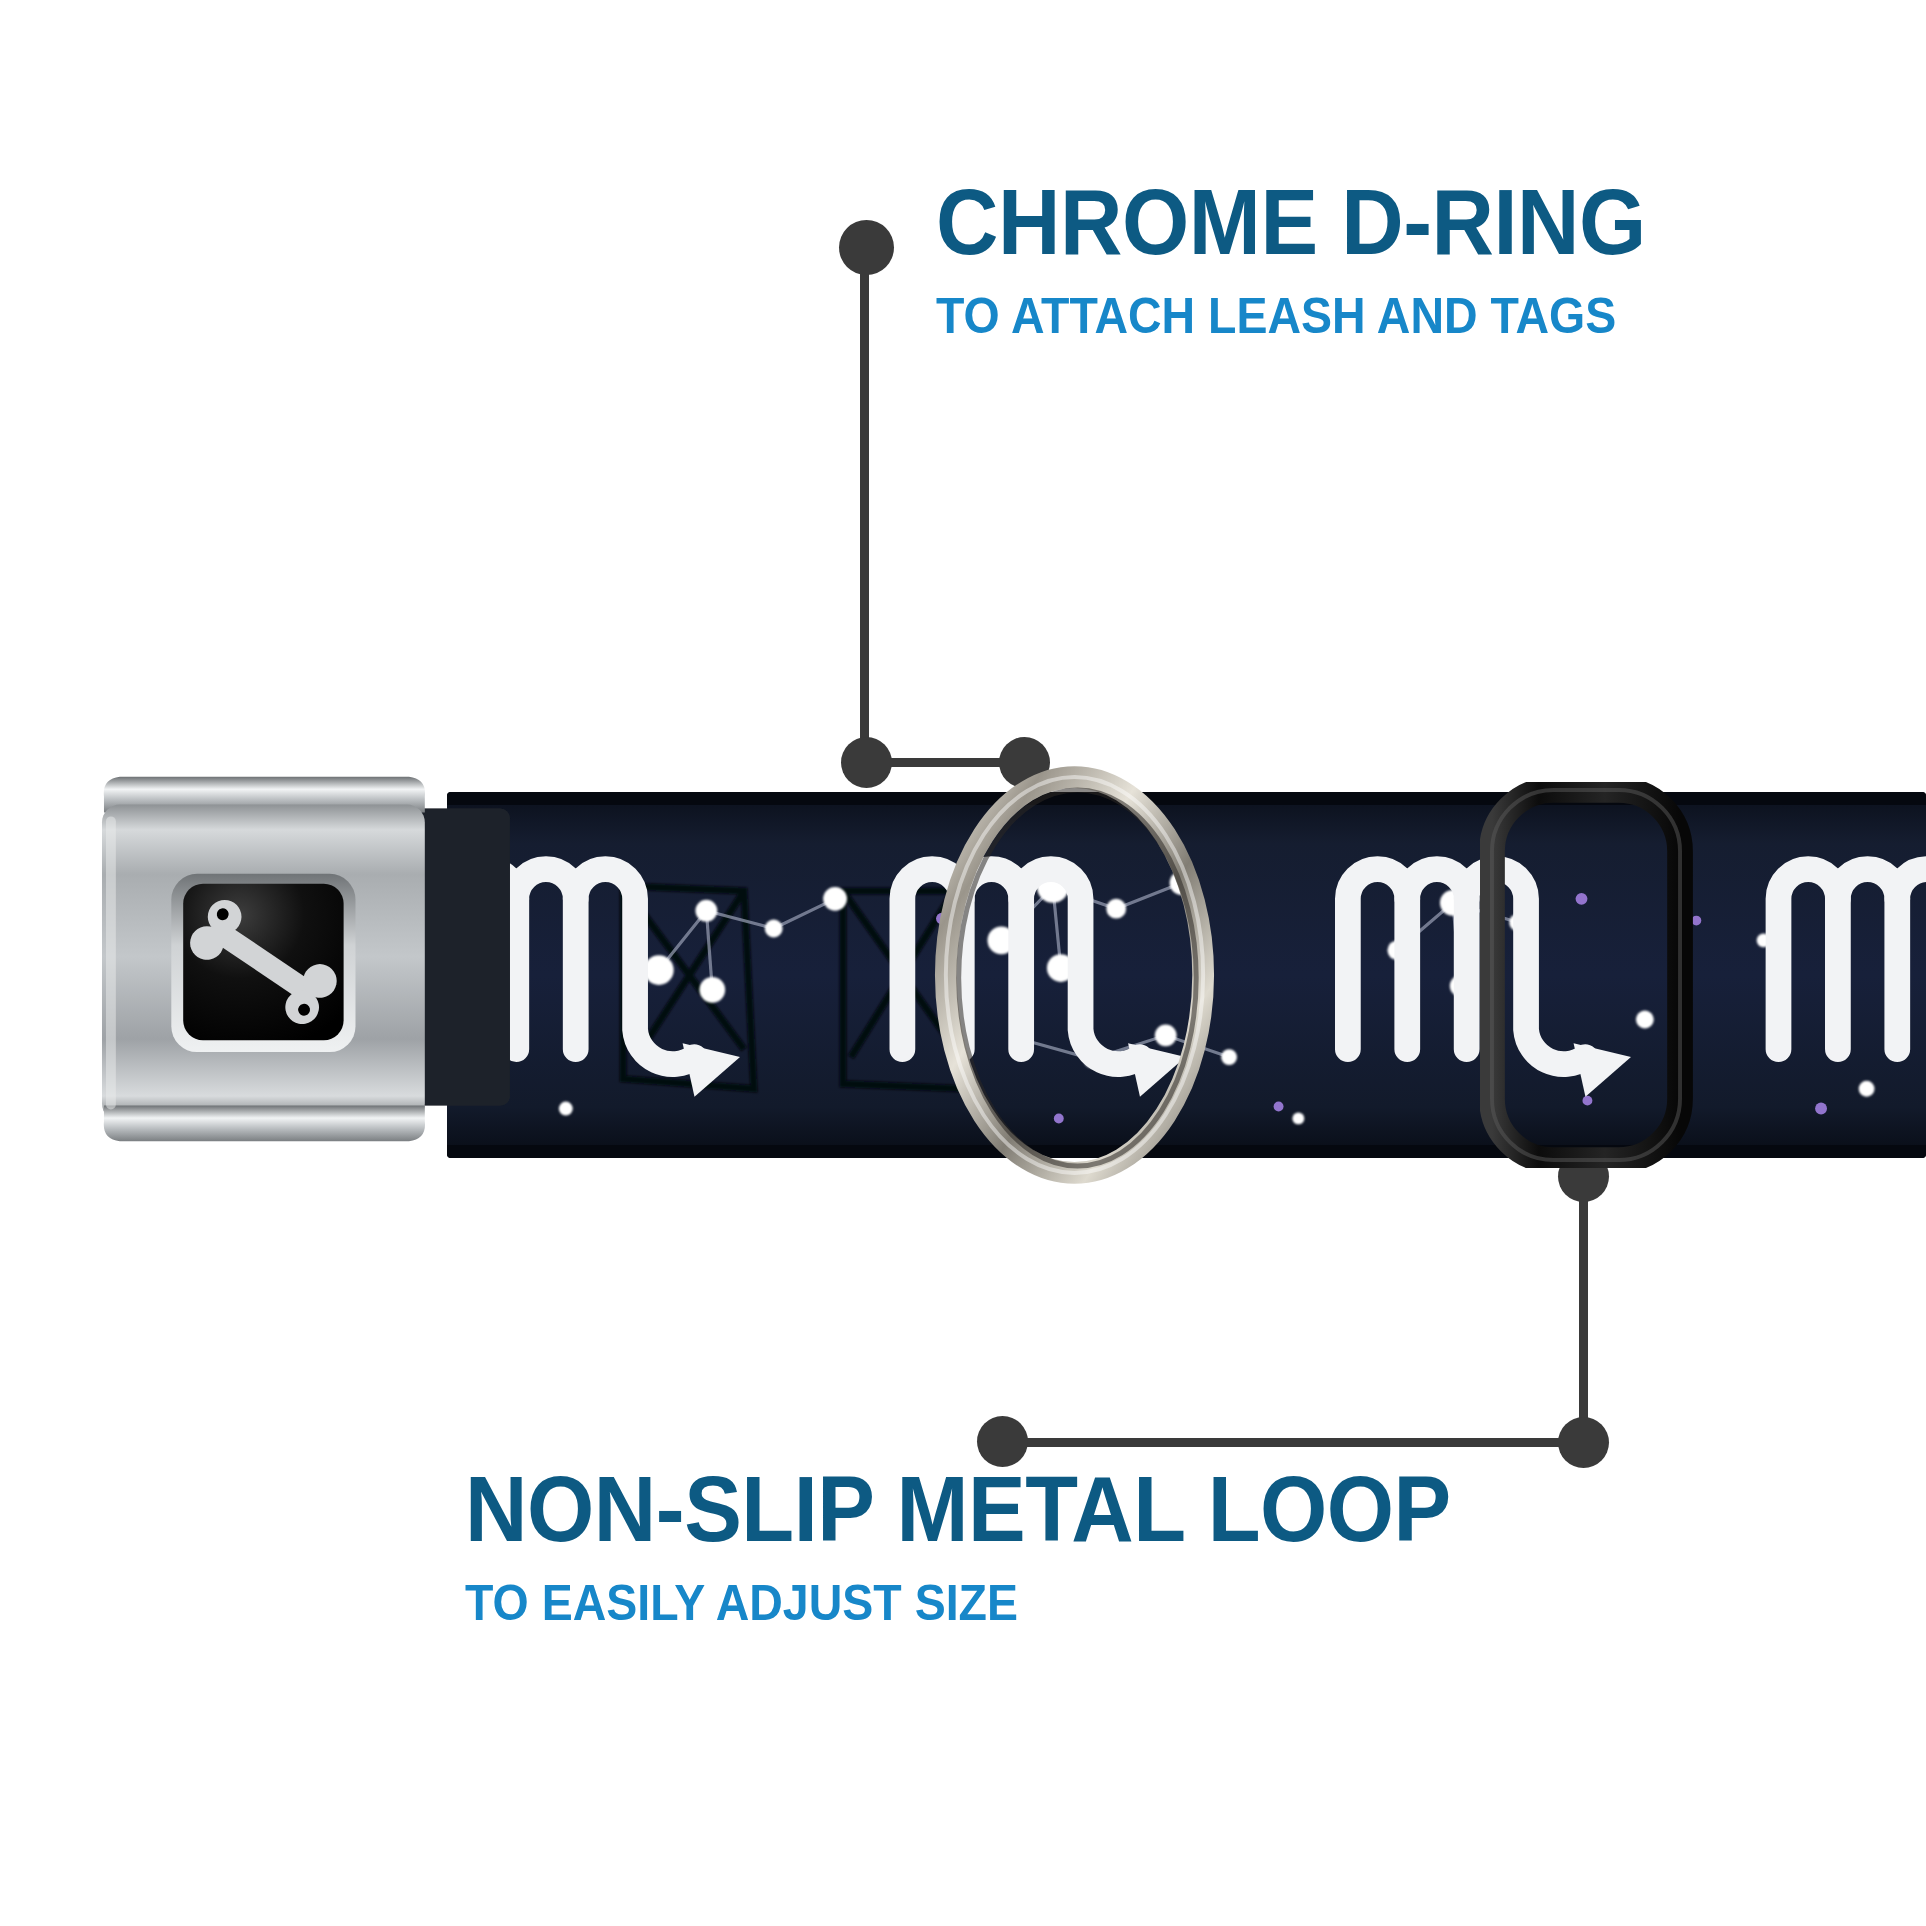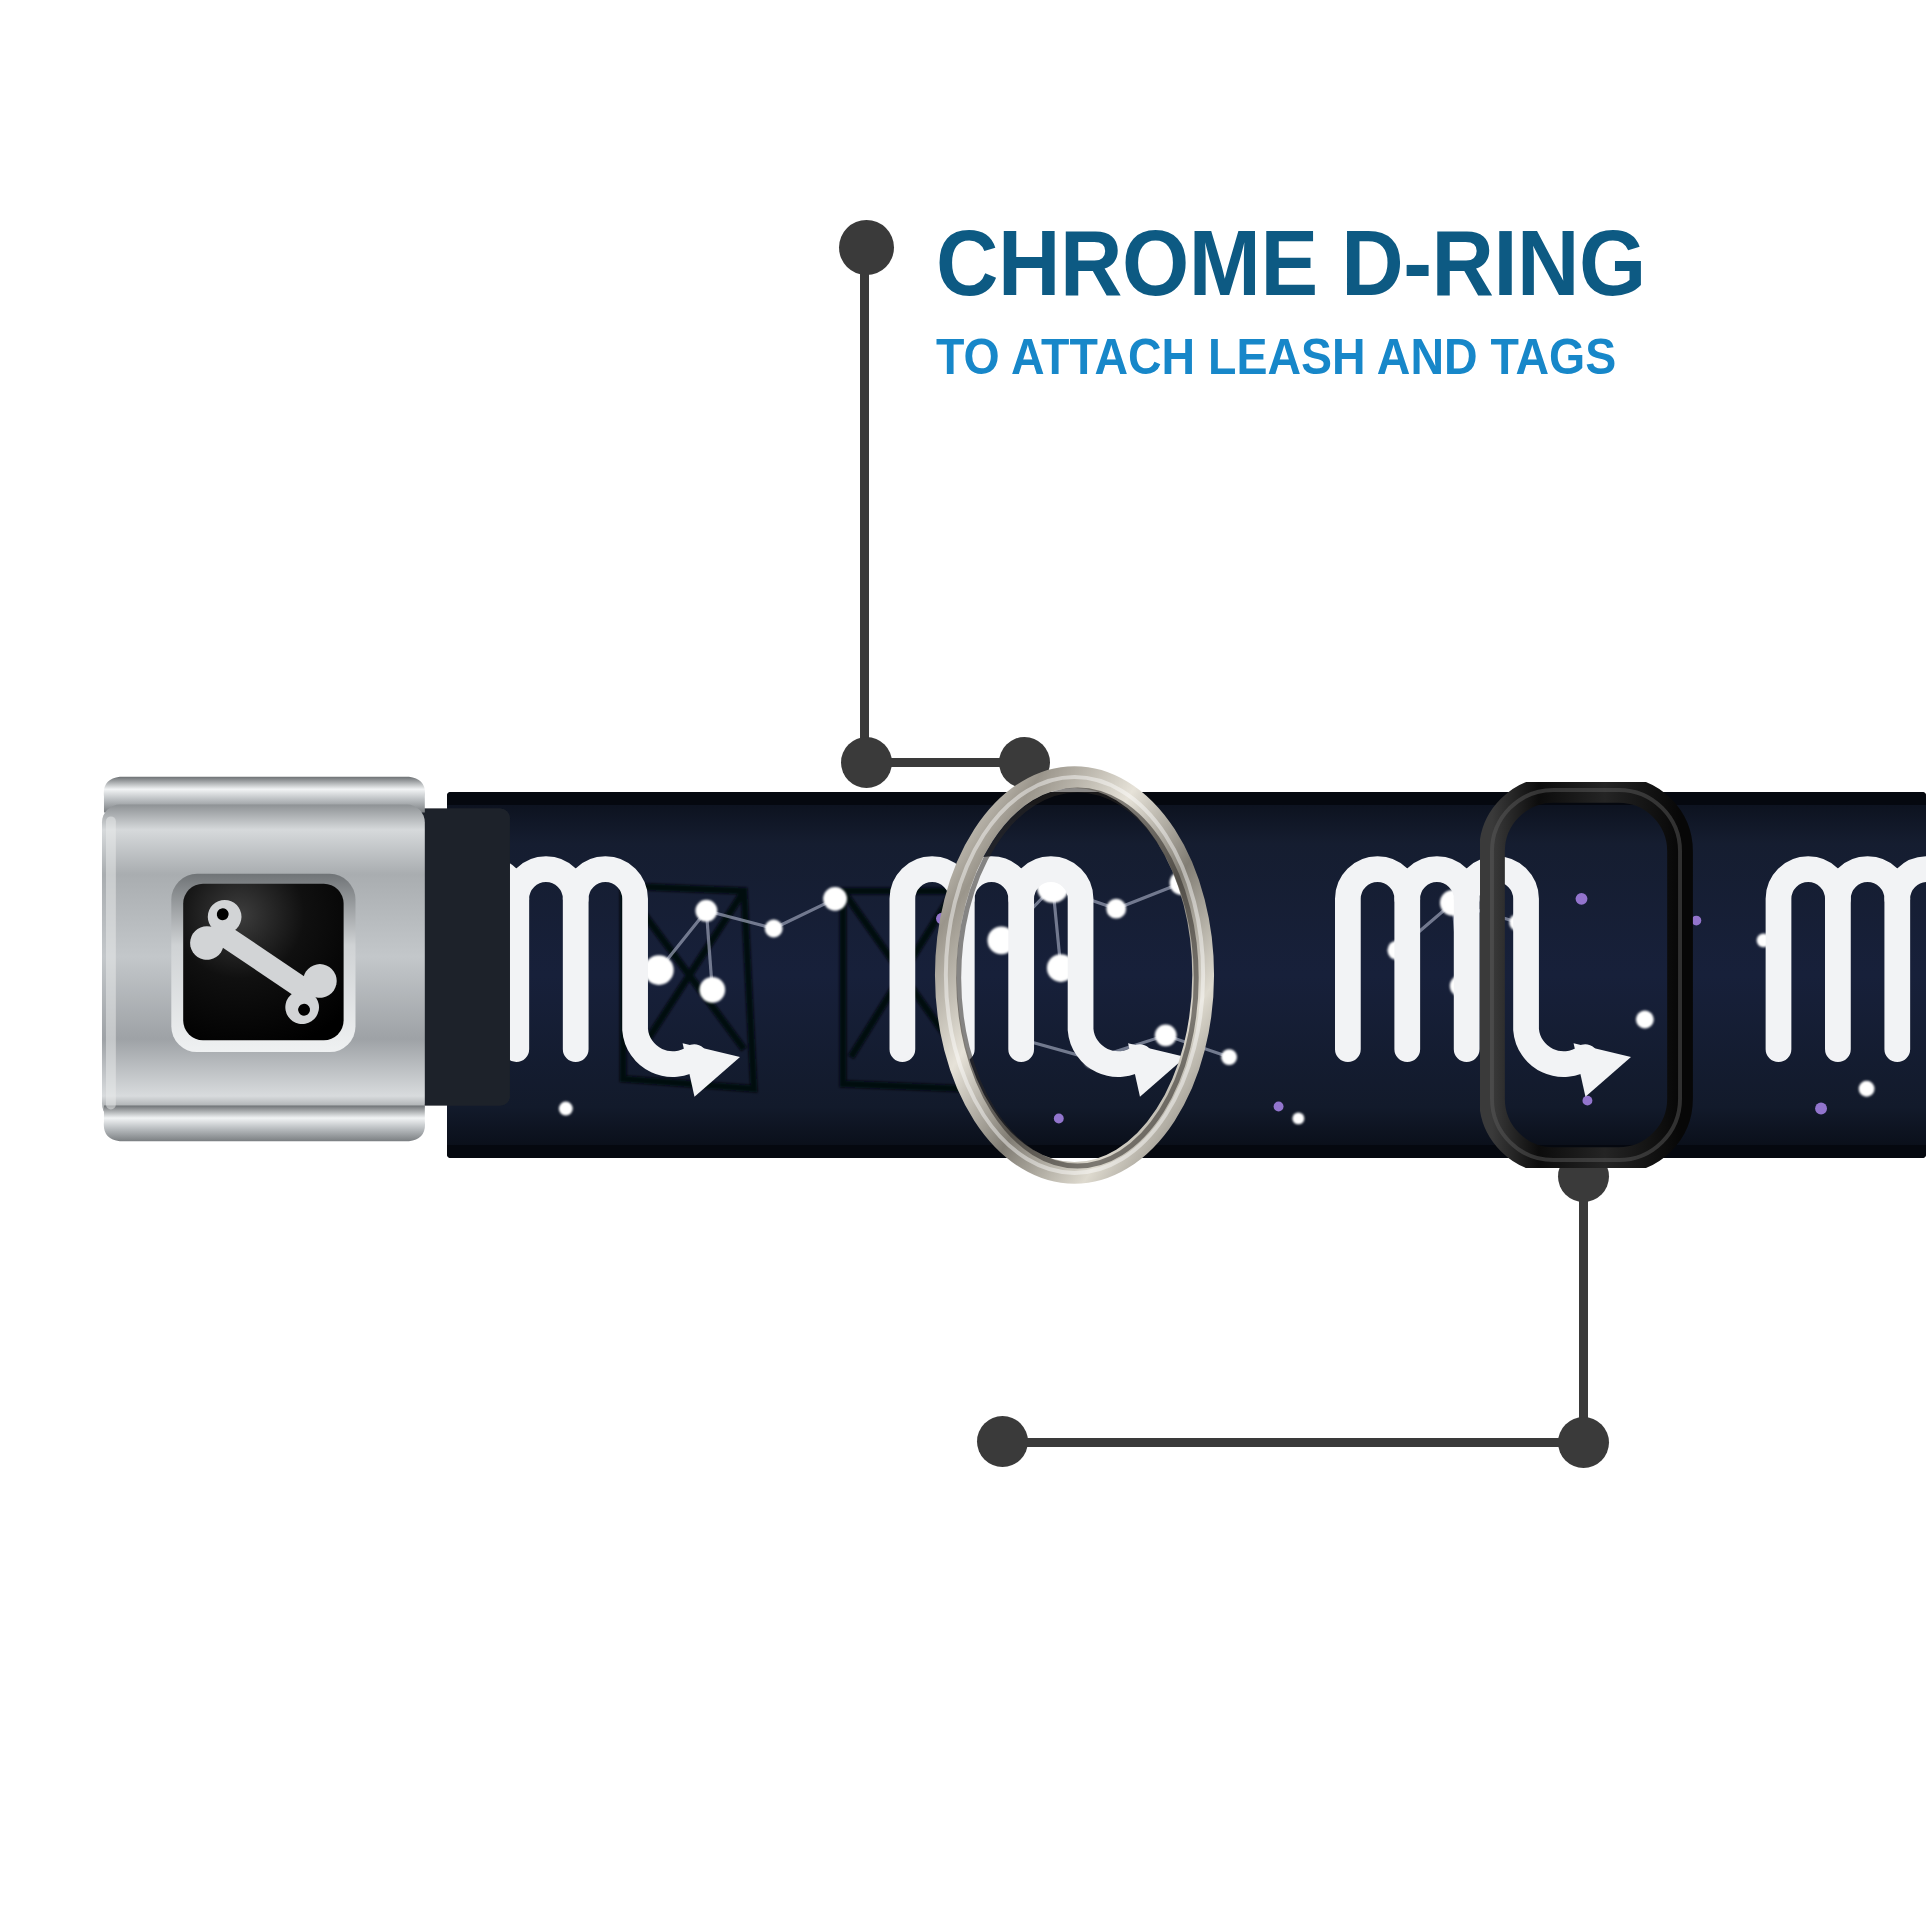--- a/index.html
+++ b/index.html
@@ -6,21 +6,21 @@
   html,body { width:1927px; height:1927px; }
   body {
     background:#ffffff;
     font-family:"Liberation Sans", sans-serif;
     overflow:hidden;
     position:relative;
   }
   .stage { position:absolute; inset:0; }
 
   
-  .callout { position:absolute;margin-top:41px; }
+  .callout { position:absolute; }
   .callout-title {
     font-weight:bold;
     letter-spacing:-0.5px;
     line-height:1;
     white-space:nowrap;
     transform:scaleX(0.93);
     transform-origin:left center;
   }
   .callout-sub {
     font-weight:bold;
@@ -82,20 +82,24 @@
     <div class="callout-title">CHROME D-RING</div>
     <div class="callout-sub">TO ATTACH LEASH AND TAGS</div>
   </div>
 
   <div class="lead-dot" style="left:839px; top:220px; width:55px; height:55px;"></div>
   <div class="lead-line" style="left:860px; top:248px; width:9px; height:517px;"></div>
   <div class="lead-dot" style="left:841px; top:737px; width:51px; height:51px;"></div>
   <div class="lead-line" style="left:866px; top:758px; width:158px; height:9px;"></div>
   <div class="lead-dot" style="left:999px; top:737px; width:51px; height:51px;"></div>
 
+  <div class="callout" id="callout-loop">
+    <div class="callout-title">NON-SLIP METAL LOOP</div>
+    <div class="callout-sub">TO EASILY ADJUST SIZE</div>
+  </div>
 
   <div class="lead-dot" style="left:1558px; top:1151px; width:51px; height:51px;"></div>
   <div class="lead-line" style="left:1579px; top:1177px; width:9px; height:269px;"></div>
   <div class="lead-dot" style="left:1558px; top:1417px; width:51px; height:51px;"></div>
   <div class="lead-line" style="left:1003px; top:1438px; width:580px; height:9px;"></div>
   <div class="lead-dot" style="left:977px; top:1416px; width:51px; height:51px;"></div>
 
   <div id="strap-wrap">
     <svg id="strap-svg" viewBox="0 0 1494 370" preserveAspectRatio="none">
       <defs>

